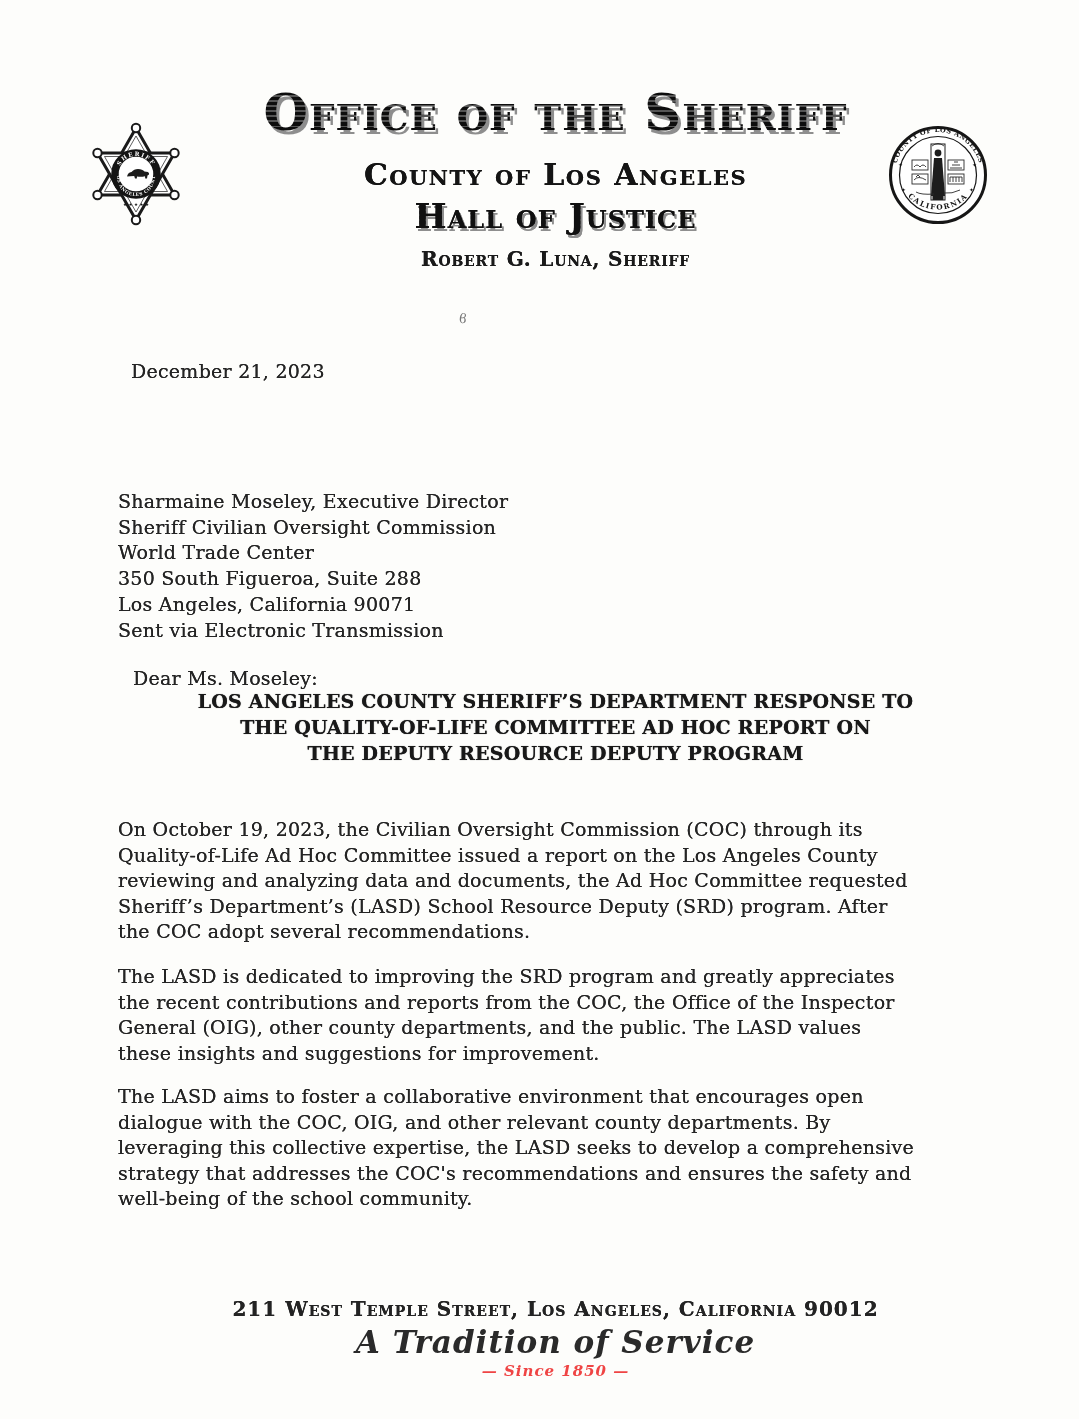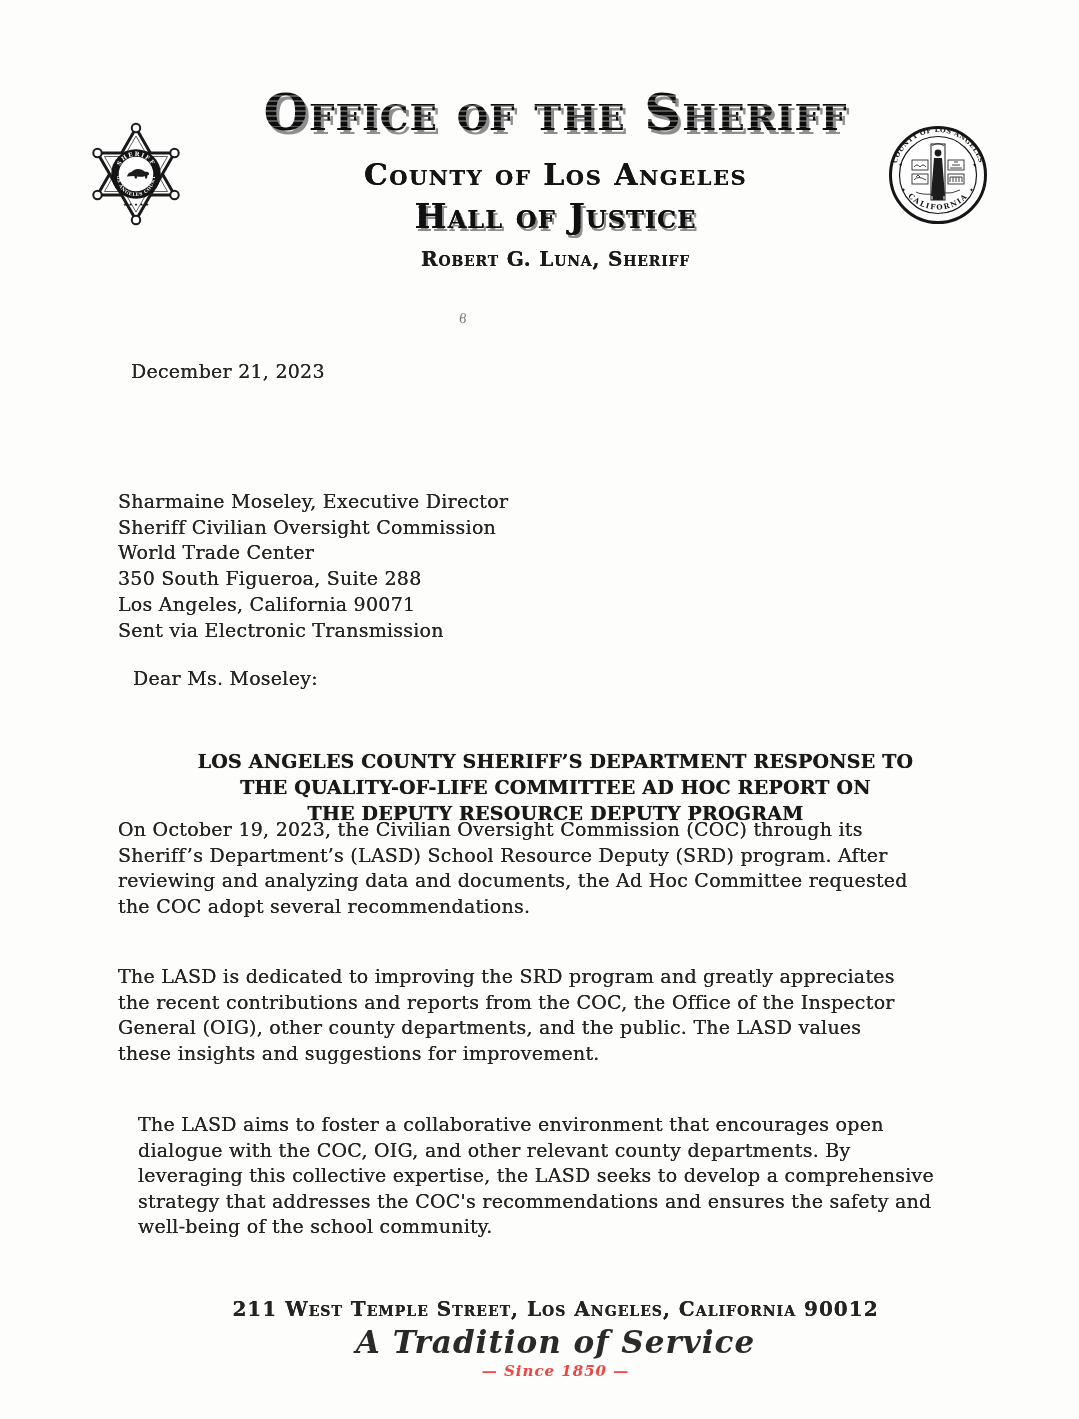--- a/index.html
+++ b/index.html
@@ -47,27 +47,27 @@
     text-shadow:0 0 0.5px #1a1a1a;
   }
 
   
   .bodytext { font-size:19px; letter-spacing:0.25px; color:#242424;
               text-shadow:0 0 0.6px #2a2a2a; }
   .date-line   { left:118px; top:360px;margin-left:13px; }
   .addr-block  { left:118px; top:489px; line-height:25.7px; white-space:nowrap; }
   .salutation  { left:133px; top:667px; }
   .subject-block {
-    top:748px; line-height:26px; font-weight:bold; color:#191919;
+    top:688px; line-height:26px; font-weight:bold; color:#191919;
     font-size:19px; letter-spacing:0.2px; text-shadow:0 0 0.7px #191919;
   }
   .para { line-height:25.6px; white-space:nowrap; width:920px; }
   .para-1 { left:118px; top:817px; }
   .para-2 { left:118px; top:964px; }
-  .para-3 { left:118px; top:1112px;margin-left:20px; }
+  .para-3 { left:118px; top:1084px; }
 
   
   .footer-address {
     top:1297px; font-size:20px; font-weight:bold;
     font-variant:small-caps; letter-spacing:1px; color:#232323;
     text-shadow:0 0 0.5px #232323;
   }
   .tagline {
     top:1324px; font-size:31px; font-weight:bold; font-style:italic;
     letter-spacing:1px; color:#2a2a2a;
@@ -186,22 +186,23 @@
   <div class="abs bodytext salutation">Dear Ms. Moseley:</div>
 
   <div class="abs center subject-block">
     <div>LOS ANGELES COUNTY SHERIFF’S DEPARTMENT RESPONSE TO</div>
     <div>THE QUALITY-OF-LIFE COMMITTEE AD HOC REPORT ON</div>
     <div>THE DEPUTY RESOURCE DEPUTY PROGRAM</div>
   </div>
 
   <div class="abs bodytext para para-1">
     <div>On October 19, 2023, the Civilian Oversight Commission (COC) through its</div>
+    <div>Quality-of-Life Ad Hoc Committee issued a report on the Los Angeles County</div>
+    <div>reviewing and analyzing data and documents, the Ad Hoc Committee requested</div>
     <div>Sheriff’s Department’s (LASD) School Resource Deputy (SRD) program.  After</div>
-    <div>reviewing and analyzing data and documents, the Ad Hoc Committee requested</div>
     <div>the COC adopt several recommendations.</div>
   </div>
 
   <div class="abs bodytext para para-2">
     <div>The LASD is dedicated to improving the SRD program and greatly appreciates</div>
     <div>the recent contributions and reports from the COC, the Office of the Inspector</div>
     <div>General (OIG), other county departments, and the public.  The LASD values</div>
     <div>these insights and suggestions for improvement.</div>
   </div>
 

